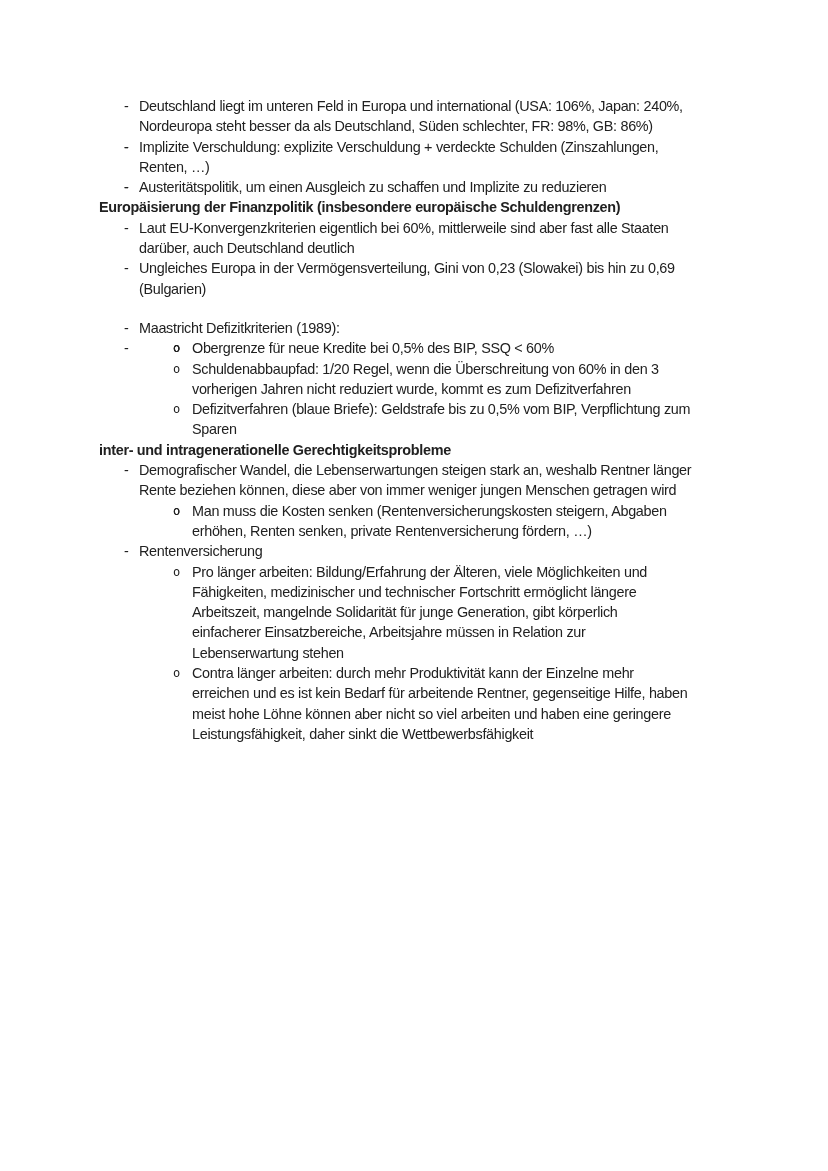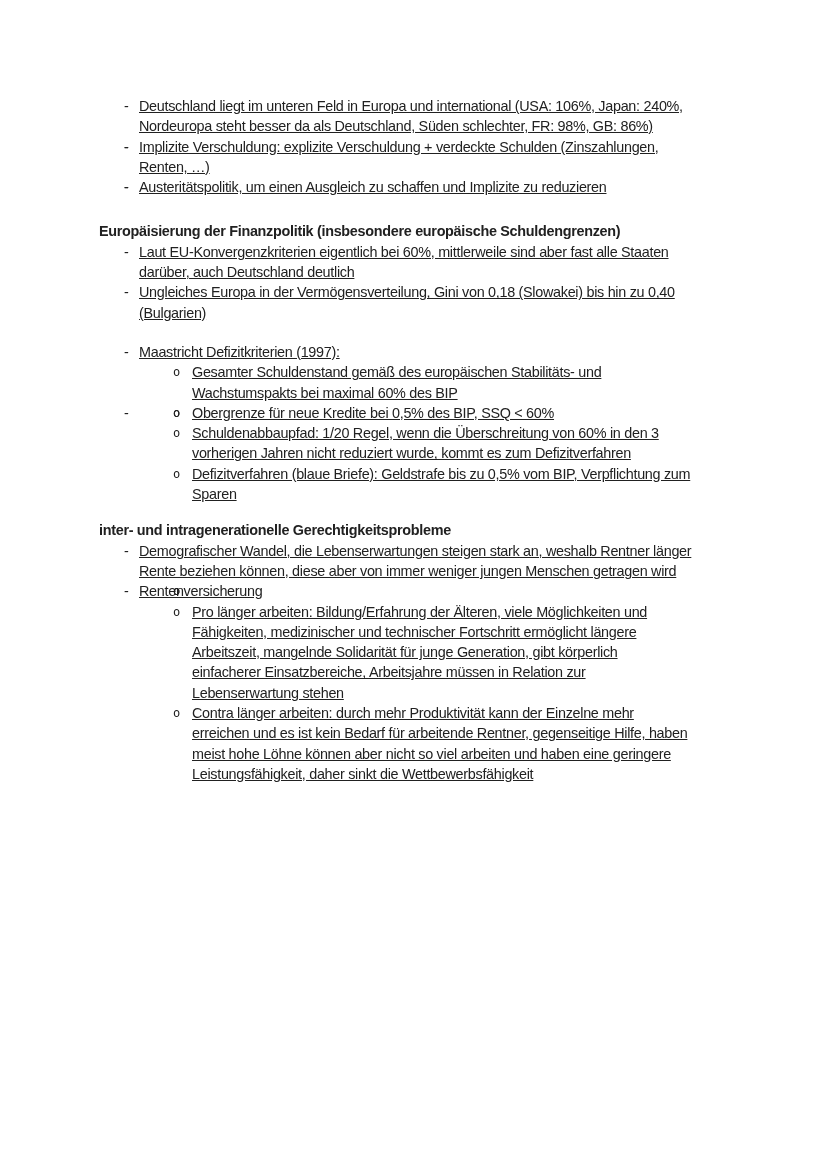--- a/index.html
+++ b/index.html
@@ -24,22 +24,22 @@
     letter-spacing: -0.3px;
   }
   .content {
     position: absolute;
     left: 0;
     top: 0;
     width: 828px;
   }
   .section { display: block; }
   #sec-intro { padding-top: 96px; }
-  #sec-europaeisierung { margin-top: 24px; }
-  #sec-gerechtigkeit { margin-top: 16px; }
+  #sec-europaeisierung { }
+  #sec-gerechtigkeit { }
   .heading {
     font-weight: bold;
     margin-left: 99px;
     white-space: pre;
   }
   .li {
     position: relative;
     white-space: pre;
   }
   .li.l1 { padding-left: 139px; }
@@ -55,60 +55,59 @@
     top: 0;
     font-family: "DejaVu Sans Mono", monospace;
     font-size: 12px;
     letter-spacing: 0;
   }
   .li.gap { margin-top: 19px; }
   .t {
     display: inline-block;
     white-space: pre;
     vertical-align: top;
-    text-decoration: underline;
   }
 </style>
 </head>
 <body>
 
 <div class="page">
   <div class="content" id="doc">
       <div class="section" id="sec-intro">
         <div class="li l1"><span class="marker">-</span><span class="t">Deutschland liegt im unteren Feld in Europa und international (USA: 106%, Japan: 240%,
 Nordeuropa steht besser da als Deutschland, Süden schlechter, FR: 98%, GB: 86%)</span></div>
         <div class="li l1"><span class="marker">-</span></div>
         <div class="li l1"><span class="marker">-</span><span class="t">Implizite Verschuldung: explizite Verschuldung + verdeckte Schulden (Zinszahlungen,
 Renten, …)</span></div>
         <div class="li l1"><span class="marker">-</span></div>
         <div class="li l1"><span class="marker">-</span><span class="t">Austeritätspolitik, um einen Ausgleich zu schaffen und Implizite zu reduzieren</span></div>
       </div>
       <div class="section" id="sec-europaeisierung">
         <div class="heading">Europäisierung der Finanzpolitik (insbesondere europäische Schuldengrenzen)</div>
         <div class="li l1"><span class="marker">-</span><span class="t">Laut EU-Konvergenzkriterien eigentlich bei 60%, mittlerweile sind aber fast alle Staaten
 darüber, auch Deutschland deutlich</span></div>
-        <div class="li l1"><span class="marker">-</span><span class="t">Ungleiches Europa in der Vermögensverteilung, Gini von 0,18 (Slowakei) bis hin zu 0,40
+        <div class="li l1"><span class="marker">-</span><span class="t">Ungleiches Europa in der Vermögensverteilung, Gini von 0,23 (Slowakei) bis hin zu 0,69
 (Bulgarien)</span></div>
-        <div class="li l1 gap"><span class="marker">-</span><span class="t">Maastricht Defizitkriterien (1997):</span></div>
-        <div class="li l2"><span class="marker">o</span><span class="t">Gesamter Schuldenstand gemäß des europäischen Stabilitäts- und
-Wachstumspakts bei maximal 60% des BIP</span></div>
+        <div class="li l1 gap"><span class="marker">-</span><span class="t">Maastricht Defizitkriterien (1989):</span></div>
+        <div class="li l2"><span class="marker">o</span></div>
         <div class="li l2"><span class="marker">o</span></div>
         <div class="li l1"><span class="marker">-</span></div>
         <div class="li l2"><span class="marker">o</span><span class="t">Obergrenze für neue Kredite bei 0,5% des BIP, SSQ &lt; 60%</span></div>
         <div class="li l2"><span class="marker">o</span><span class="t">Schuldenabbaupfad: 1/20 Regel, wenn die Überschreitung von 60% in den 3
 vorherigen Jahren nicht reduziert wurde, kommt es zum Defizitverfahren</span></div>
         <div class="li l2"><span class="marker">o</span><span class="t">Defizitverfahren (blaue Briefe): Geldstrafe bis zu 0,5% vom BIP, Verpflichtung zum
 Sparen</span></div>
       </div>
       <div class="section" id="sec-gerechtigkeit">
         <div class="heading">inter- und intragenerationelle Gerechtigkeitsprobleme</div>
         <div class="li l1"><span class="marker">-</span><span class="t">Demografischer Wandel, die Lebenserwartungen steigen stark an, weshalb Rentner länger
 Rente beziehen können, diese aber von immer weniger jungen Menschen getragen wird</span></div>
         <div class="li l2"><span class="marker">o</span></div>
-        <div class="li l2"><span class="marker">o</span></div>
+        <div class="li l2"><span class="marker">o</span><span class="t">Man muss die Kosten senken (Rentenversicherungskosten steigern, Abgaben
+erhöhen, Renten senken, private Rentenversicherung fördern, …)</span></div>
         <div class="li l1"><span class="marker">-</span><span class="t">Rentenversicherung</span></div>
         <div class="li l2"><span class="marker">o</span><span class="t">Pro länger arbeiten: Bildung/Erfahrung der Älteren, viele Möglichkeiten und
 Fähigkeiten, medizinischer und technischer Fortschritt ermöglicht längere
 Arbeitszeit, mangelnde Solidarität für junge Generation, gibt körperlich
 einfacherer Einsatzbereiche, Arbeitsjahre müssen in Relation zur
 Lebenserwartung stehen</span></div>
         <div class="li l2"><span class="marker">o</span><span class="t">Contra länger arbeiten: durch mehr Produktivität kann der Einzelne mehr
 erreichen und es ist kein Bedarf für arbeitende Rentner, gegenseitige Hilfe, haben
 meist hohe Löhne können aber nicht so viel arbeiten und haben eine geringere
 Leistungsfähigkeit, daher sinkt die Wettbewerbsfähigkeit</span></div>

